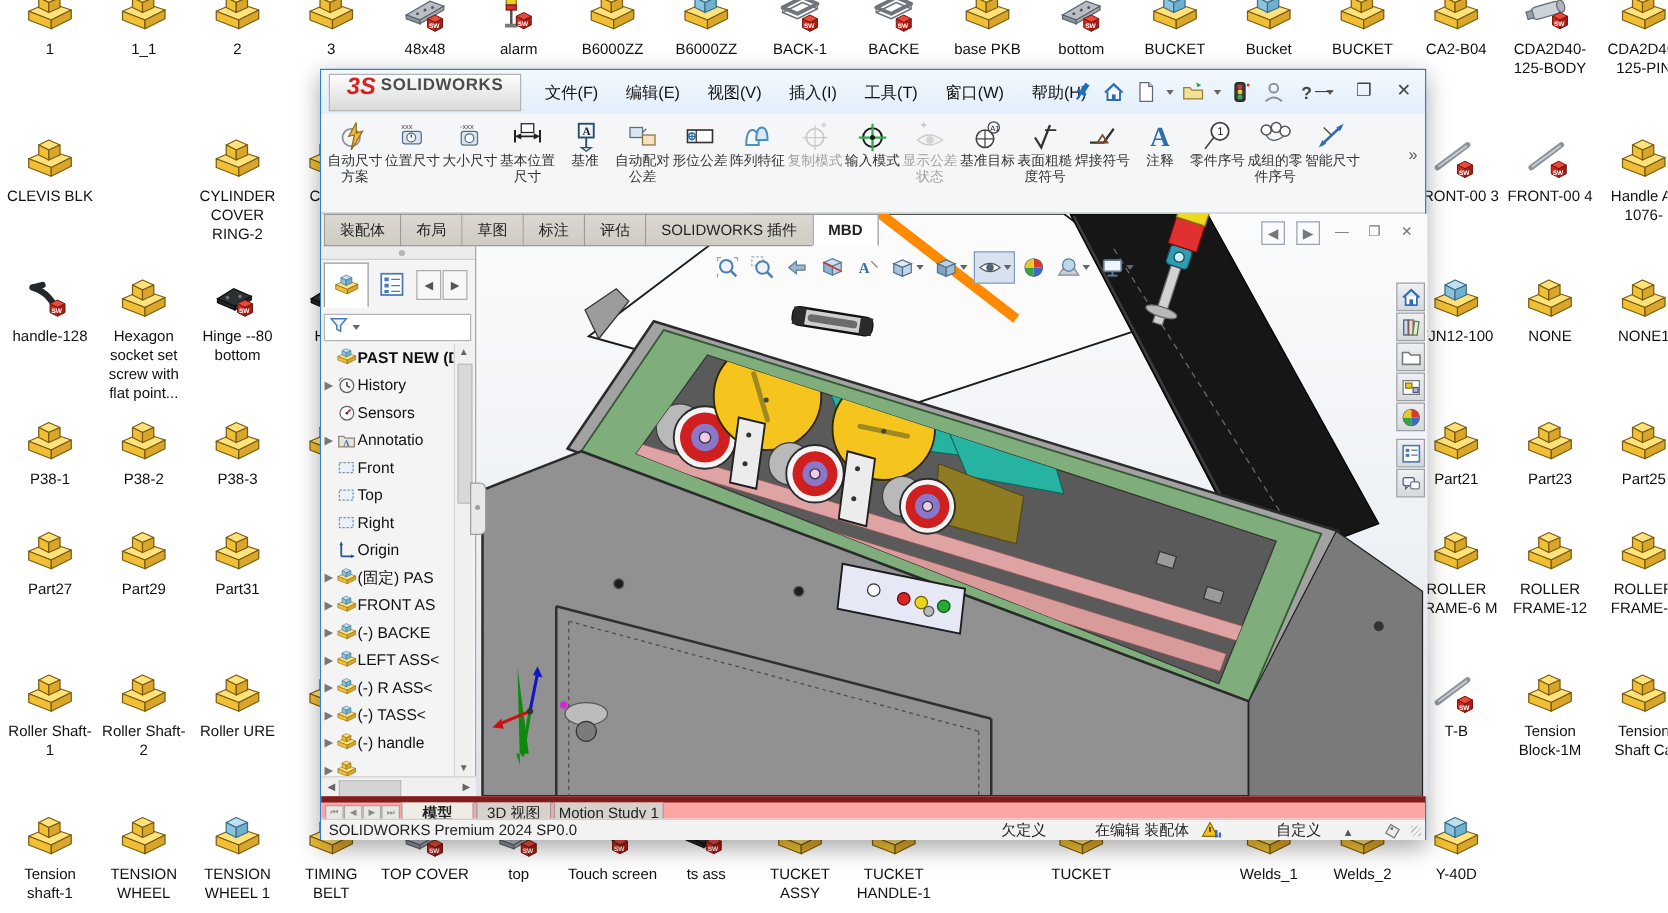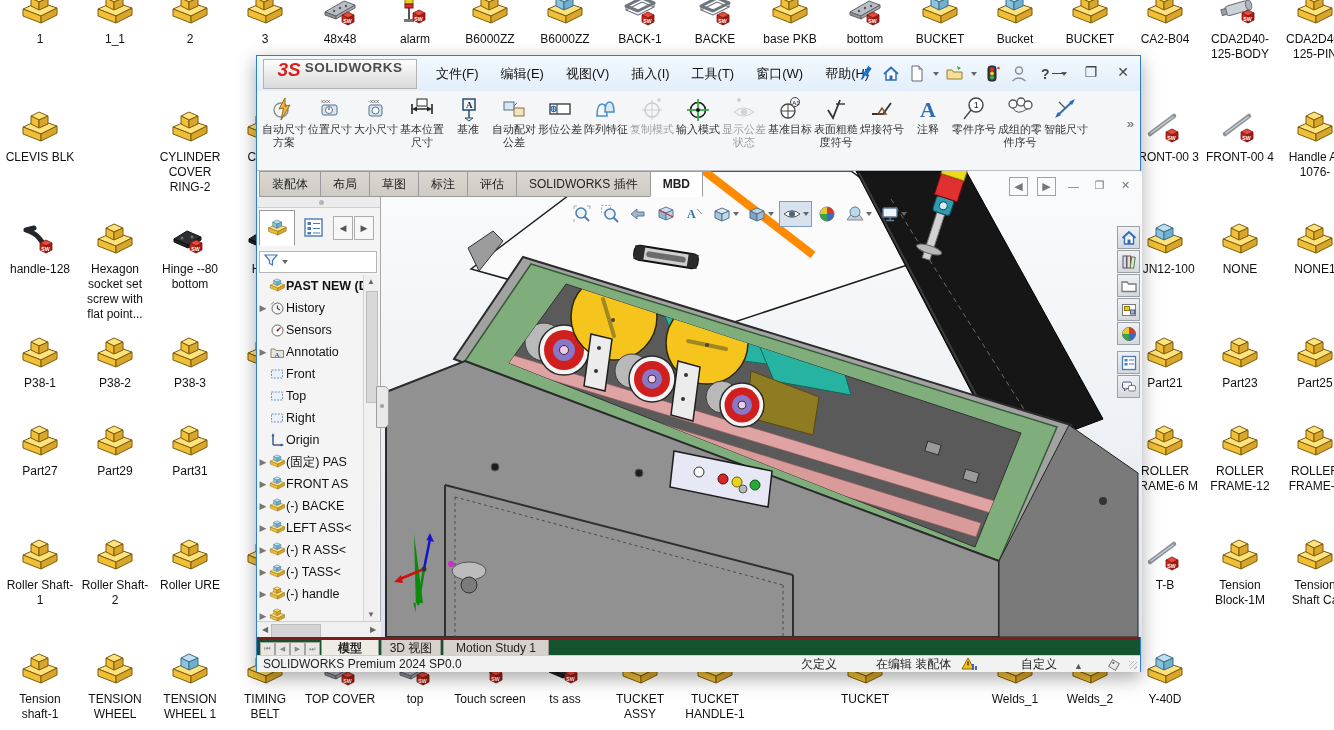--- a/index.html
+++ b/index.html
@@ -76,21 +76,21 @@
   #vscroll{position:absolute;left:106px;top:78px;width:14px;height:346px;background:#f0f0f0;border-left:1px solid #d5d5d5;}
   .sarrow{position:absolute;left:1px;width:12px;height:13px;font-size:8px;color:#666;text-align:center;line-height:13px;}
   #vthumb{position:absolute;left:2px;top:16px;width:10px;height:110px;background:#d8d8d8;border:1px solid #bdbdbd;}
   #hscroll{position:absolute;left:0;top:424px;width:124px;height:16px;background:#f0f0f0;border-top:1px solid #cfcfcf;}
   .harrow{position:absolute;top:2px;width:12px;height:12px;font-size:8px;color:#666;text-align:center;line-height:12px;}
   #hthumb{position:absolute;left:14px;top:2px;width:48px;height:12px;background:#d4d4d4;border:1px solid #bdbdbd;}
   #panel-grip{position:absolute;left:119px;top:330px;width:11px;height:40px;background:#e8e8e8;border:1px solid #9e9e9e;
      border-radius:0 5px 5px 0;z-index:7;}
   #panel-grip .dot{position:absolute;left:3px;top:17px;width:4px;height:4px;border-radius:50%;background:#9e9e9e;}
   
-  #doctabs{position:absolute;left:0;top:581px;width:100%;height:18px;background:#14532d;border-top:3px solid #7f1d1d;box-sizing:border-box;}
+  #doctabs{position:absolute;left:0;top:581px;width:100%;height:18px;background:#fca5a5;border-top:5px solid #7f1d1d;box-sizing:border-box;}
   .dnav{position:absolute;top:2px;width:13px;height:13px;border:1px solid #a5a5a5;background:#e9e7e2;color:#8a8a8a;
      font-size:7px;text-align:center;line-height:12px;}
   .dtab{position:absolute;top:0;height:17px;font-size:12px;color:#222;text-align:center;line-height:17px;
      background:#d6d2cb;border-right:1px solid #9a9a9a;border-left:1px solid #9a9a9a;box-sizing:border-box;}
   .dtab.active{background:#efece6;font-weight:bold;}
   
   #statusbar{position:absolute;left:0;top:599px;width:100%;height:17px;background:#f2f2f2;border-top:1px solid #cfcfcf;box-sizing:border-box;}
   .stext{position:absolute;top:1px;font-size:12px;color:#222;line-height:15px;}
   #sgrip{position:absolute;right:3px;top:5px;width:8px;height:8px;
      background:repeating-linear-gradient(135deg,#bbb 0 1px,transparent 1px 3px);}
@@ -2077,21 +2077,21 @@
       <span class="dot"></span>
     </div>
 
   <div id="doctabs">
       <span class="dnav" style="left: 3px;">⏮</span>
       <span class="dnav" style="left: 18px;">◀</span>
       <span class="dnav" style="left: 33px;">▶</span>
       <span class="dnav" style="left: 48px;">⏭</span>
       <span class="dtab active" style="left: 64px; width: 58px;">模型</span>
       <span class="dtab" style="left: 124px; width: 60px;">3D 视图</span>
-      <span class="dtab" style="left: 186px; width: 106px;">Motion Study 1</span>
+      <span class="dtab" style="left: 186px; width: 88px;">Motion Study 1</span>
     </div>
 
   <div id="statusbar">
     <span class="stext" style="left:6px;">SOLIDWORKS Premium 2024 SP0.0</span>
     <span class="stext" style="left:544px;text-align:right;">欠定义</span>
     <span class="stext" style="left:619px;">在编辑 装配体</span>
     <span style="position:absolute;left:704px;top:1px;">
       <svg width="16" height="15">
           <polygon points="7,1 13,12 1,12" fill="#f2c21a" stroke="#8a6d00"></polygon>
           <rect x="6.2" y="4.5" width="1.6" height="4" fill="#5a4a00"></rect>

